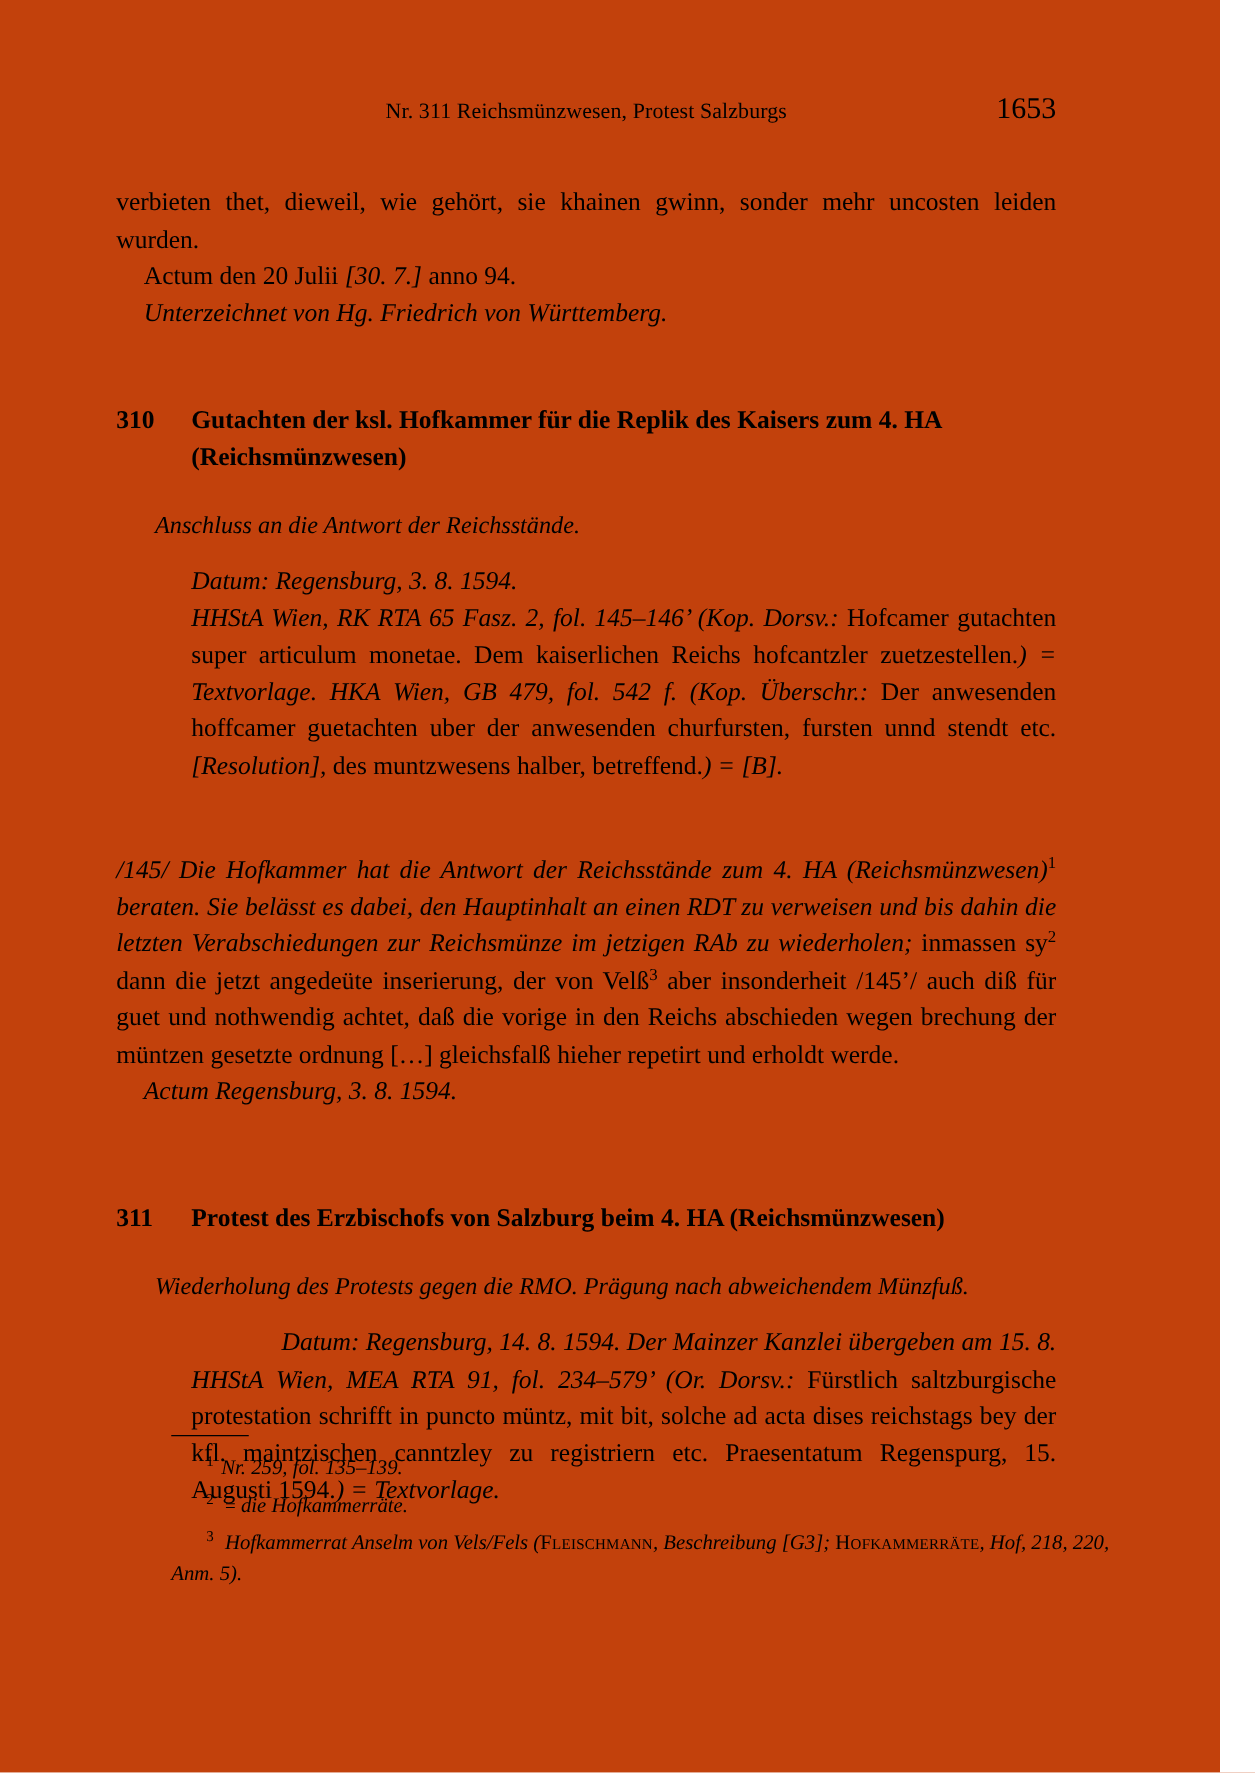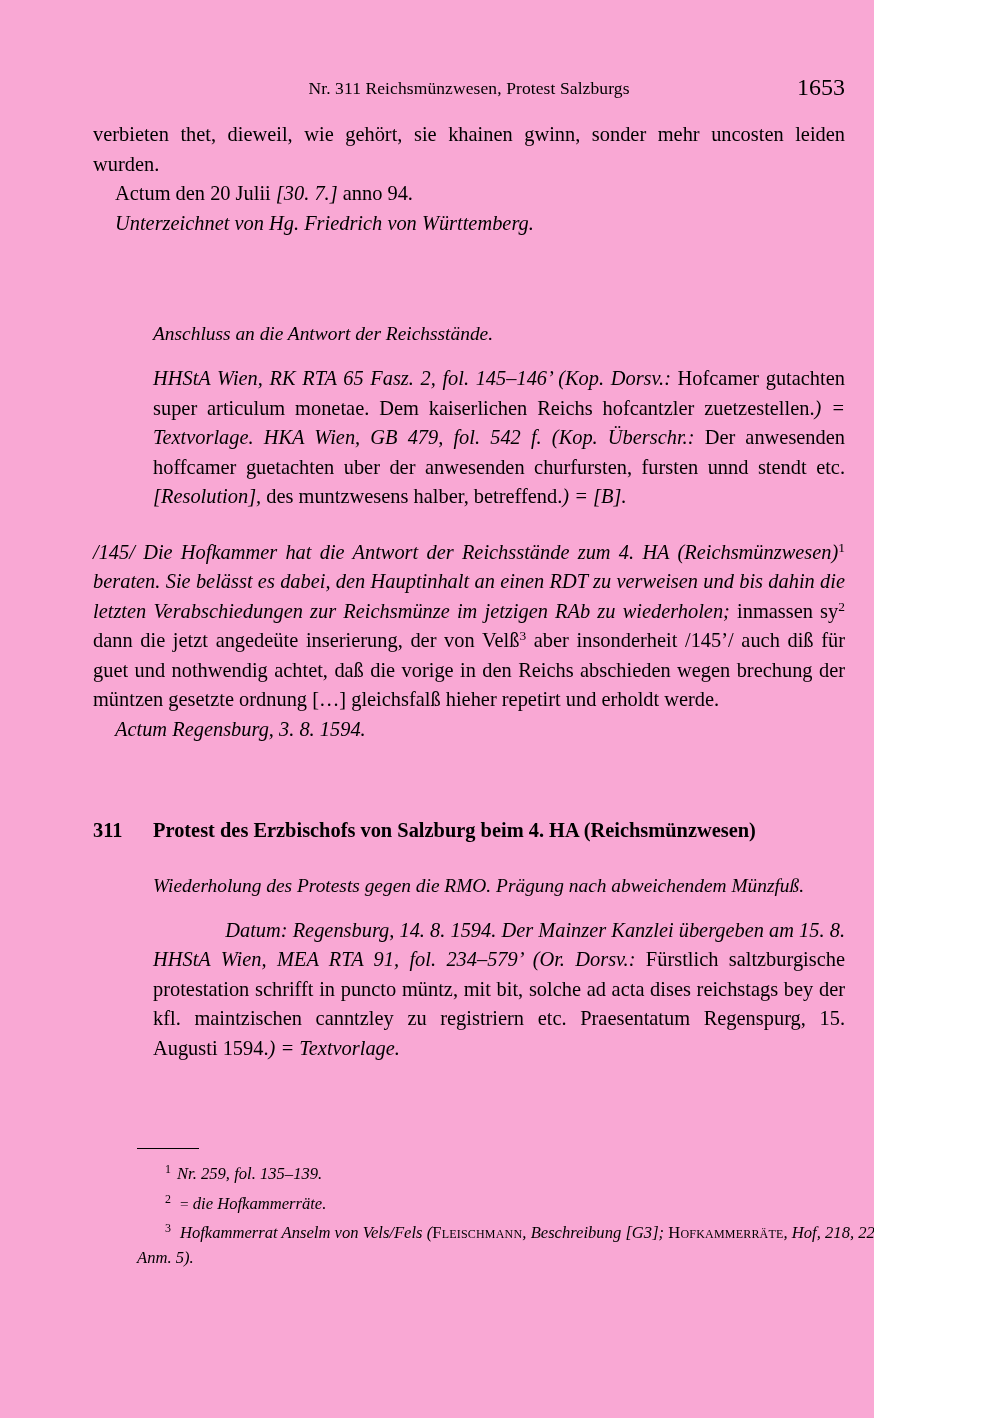--- a/index.html
+++ b/index.html
@@ -6,23 +6,23 @@
     margin: 0;
     padding: 0;
     background: #ffffff;
   }
   body {
     font-family: "Liberation Serif", "DejaVu Serif", serif;
     color: #000000;
   }
   .page {
     position: relative;
-    width: 874px;
+    width: 976px;
     height: 1418px;
-    background: #f9a8d4;
+    background: #c2410c;
     overflow: hidden;
   }
 
   
   .runhead {
     position: absolute;
     left: 93px;
     top: 78px;
     width: 752px;
     height: 28px;
@@ -54,21 +54,21 @@
   }
 
   p {
     margin: 0;
     font-size: 20.4px;
     line-height: 29.5px;
     text-align: justify;
     text-justify: inter-word;
     hyphens: none;
   }
-  p.last-flush { text-align-last: left; }
+  p.last-flush { text-align-last: left; margin-top: 28px; }
 
   .it { font-style: italic; }
   .ro { font-style: normal; }
 
   
   .body-para { }
 
   
   .indent-line {
     text-indent: 22px;
@@ -86,21 +86,21 @@
   }
   .doc-head .num {
     position: absolute;
     left: 0;
     top: 0;
     font-weight: bold;
   }
 
   
   .regest {
-    margin-left: 60px;
+    margin-left: 31px;
     font-style: italic;
     font-size: 19.4px;
     line-height: 28px;
     text-align: justify;
   }
   .meta {
     margin-left: 60px;
     font-size: 18.6px;
     line-height: 26.5px;
     text-align: justify;
@@ -167,28 +167,32 @@
   <div class="frame">
 
     <p class="body-para last-flush">verbieten thet, dieweil, wie gehört, sie khainen gwinn, sonder mehr uncosten leiden wurden.</p>
 
     <p class="indent-line"><span class="ro">Actum den 20 Julii </span><span class="it">[30. 7.]</span><span class="ro"> anno 94.</span></p>
 
     <p class="indent-line it">Unterzeichnet von Hg. Friedrich von Württemberg.</p>
 
     <div class="sp-xl"></div>
 
+    <div class="doc-head">
+      <span class="num">310</span><span>Gutachten der ksl. Hofkammer für die Replik des Kaisers zum 4. HA (Reichsmünzwesen)</span>
+    </div>
 
     <div class="sp-m"></div>
 
     <p class="regest">Anschluss an die Antwort der Reichsstände.</p>
 
     <div class="sp-s"></div>
 
     <div class="meta">
+      <p class="it" style="text-align:left">Datum: Regensburg, 3. 8. 1594.</p>
       <p><span class="it">HHStA Wien, RK RTA 65 Fasz. 2, fol. 145–146’ (Kop. Dorsv.:</span><span class="ro"> Hofcamer gutachten super articulum monetae. Dem kaiserlichen Reichs hofcantzler zuetzestellen.</span><span class="it">) = </span><span class="it">Textvorlage. HKA Wien, GB 479, fol. 542 f. (Kop. Überschr.:</span><span class="ro"> Der anwesenden hoffcamer guetachten uber der anwesenden churfursten, fursten unnd stendt etc. </span><span class="it">[Resolution],</span><span class="ro"> des muntzwesens halber, betreffend.</span><span class="it">) = </span><span class="it">[B].</span></p>
     </div>
 
     <div class="sp-m"></div>
 
     <p class="body-para last-flush"><span class="it">/145/ Die Hofkammer hat die Antwort der Reichsstände zum 4. HA (Reichsmünzwesen)</span><sup>1</sup><span class="it"> beraten. Sie belässt es dabei, den Hauptinhalt an einen RDT zu verweisen und bis dahin die letzten Verabschiedungen zur Reichsmünze im jetzigen RAb zu wiederholen;</span><span class="ro"> inmassen sy</span><sup>2</sup><span class="ro"> dann die jetzt angedeüte inserierung, der von Velß</span><sup>3</sup><span class="ro"> aber insonderheit /145’/ auch diß für guet und nothwendig achtet, daß die vorige in den Reichs abschieden wegen brechung der müntzen gesetzte ordnung […] gleichsfalß hieher repetirt und erholdt werde.</span></p>
 
     <p class="indent-line it">Actum Regensburg, 3. 8. 1594.</p>
 
     <div class="sp-xl"></div>

